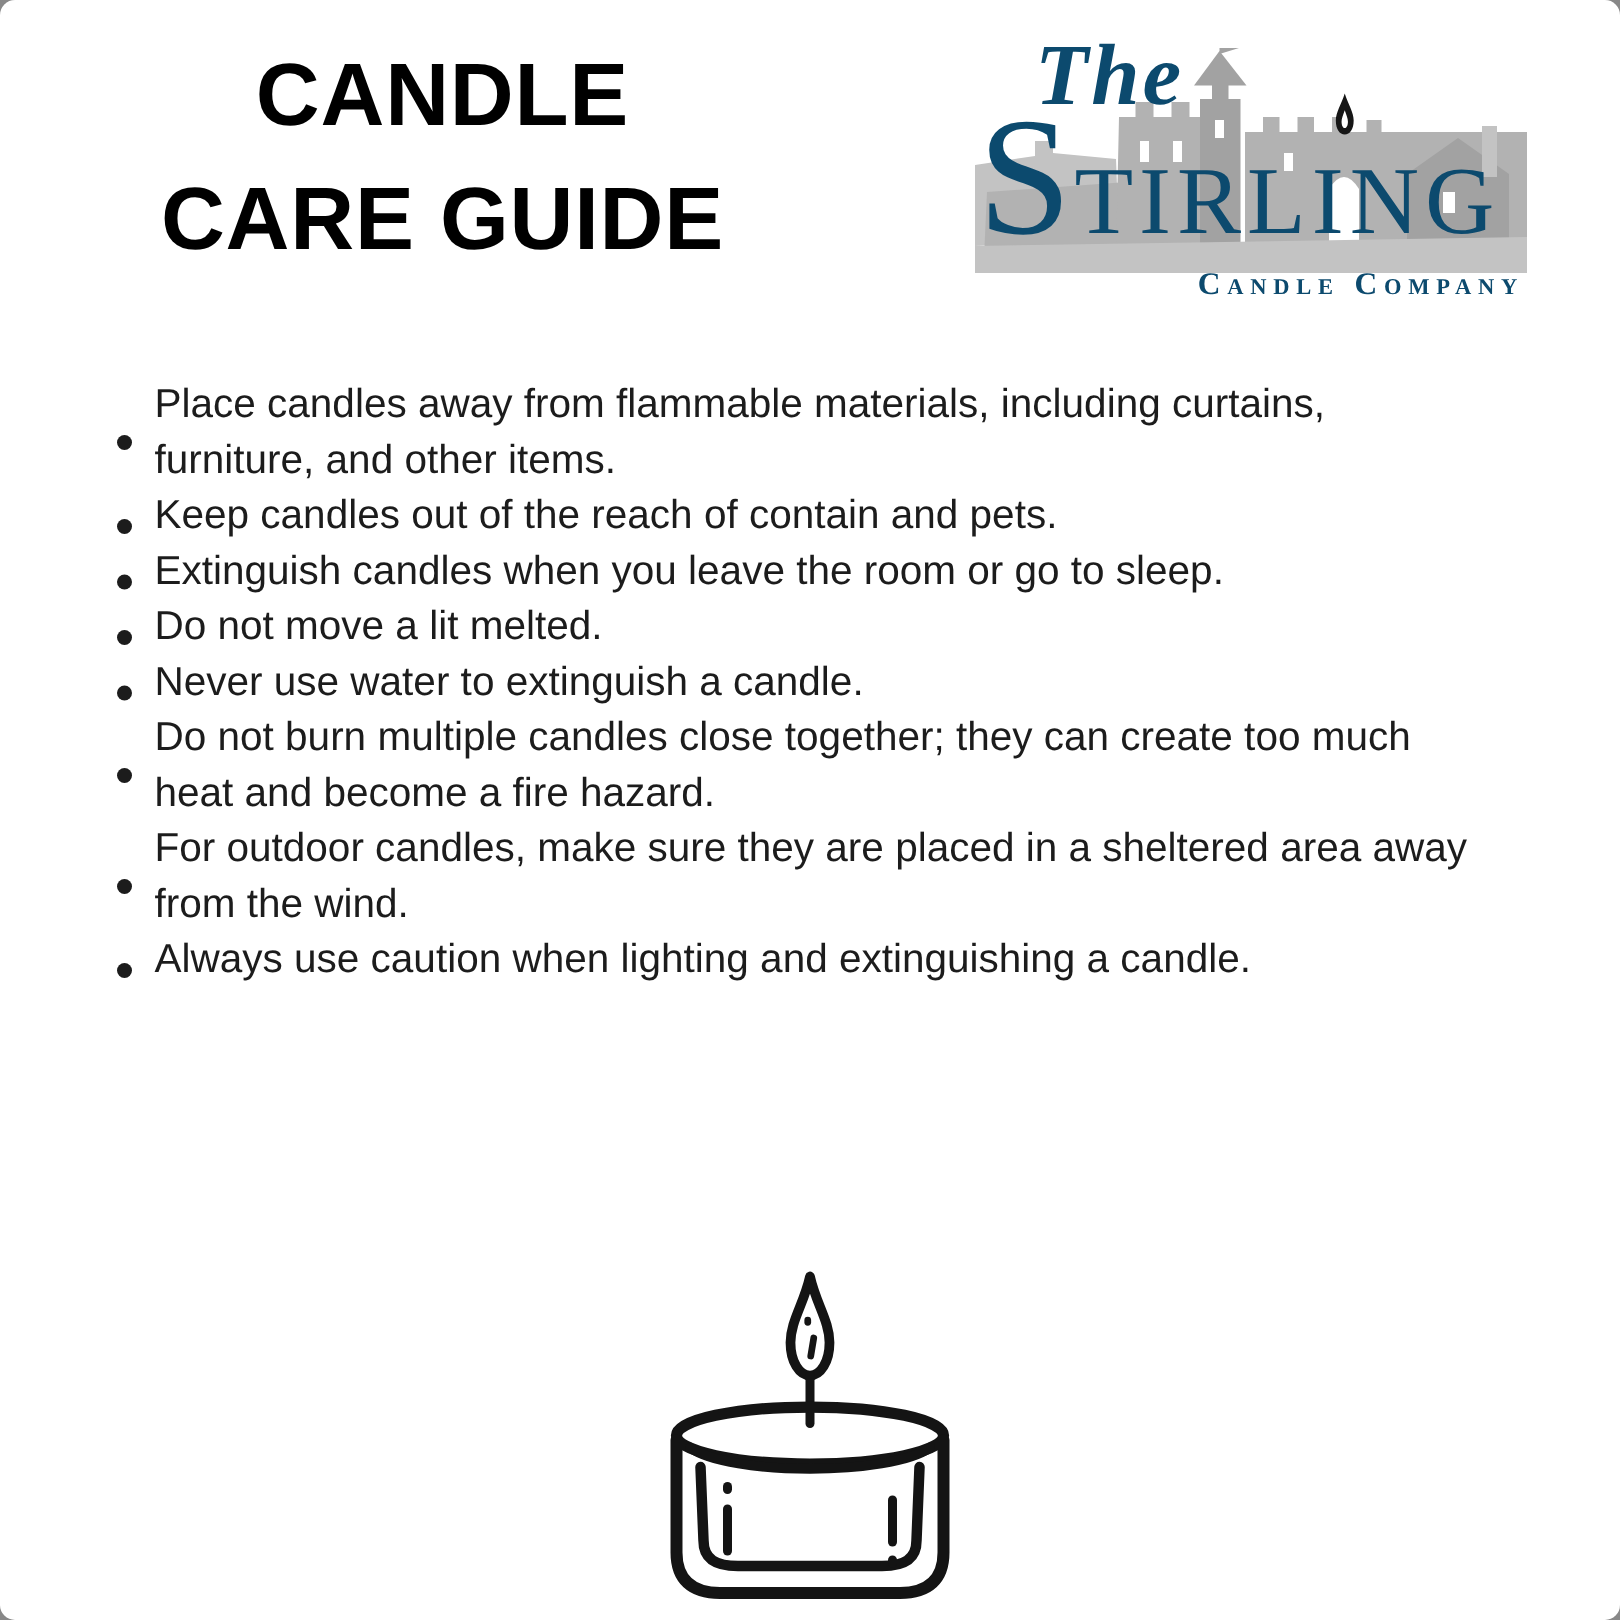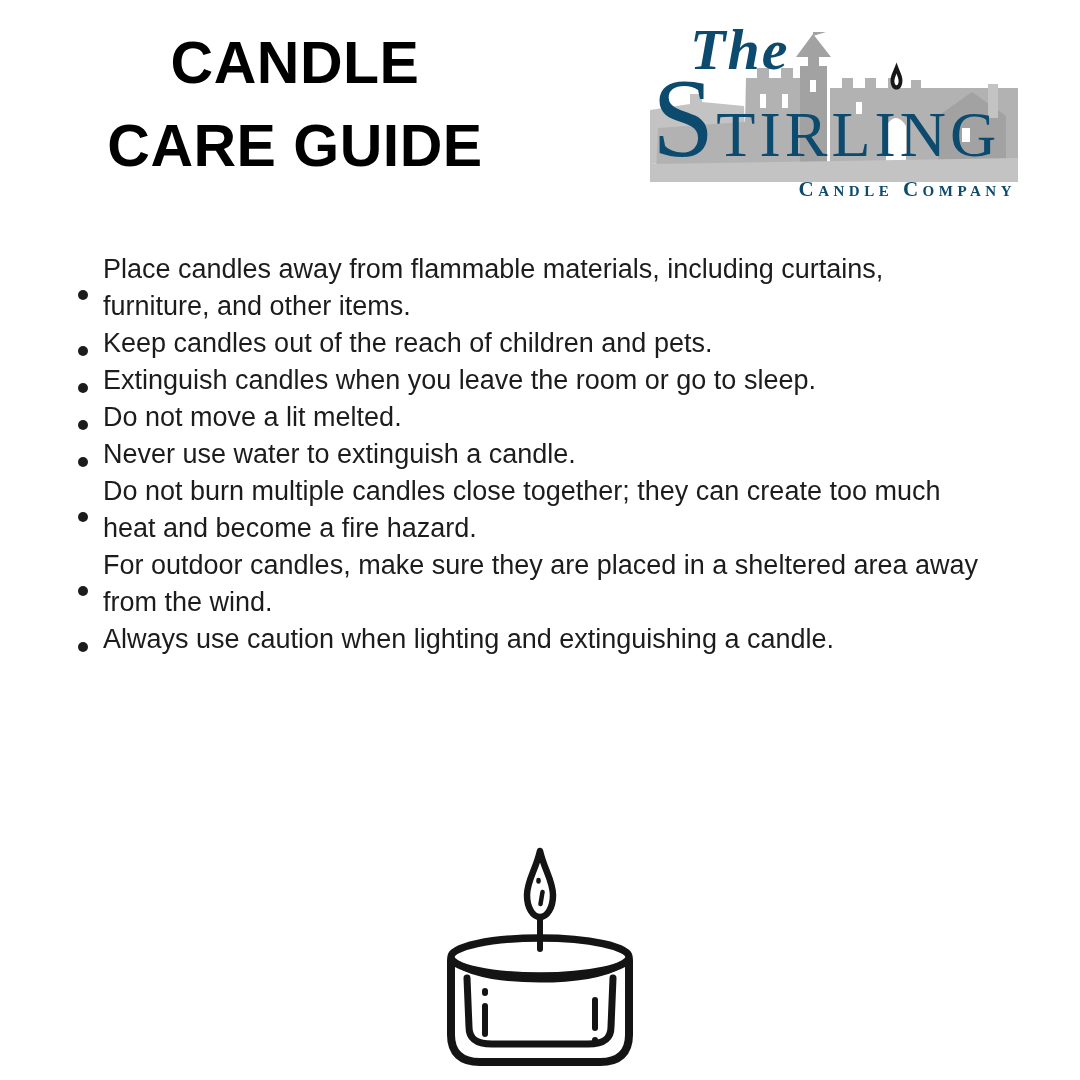--- a/index.html
+++ b/index.html
@@ -11,20 +11,21 @@
     --castle-dark: #a2a2a2;
     --castle-light: #c3c3c3;
   }
   #canvas {
     position: relative;
     width: 1080px;
     height: 1080px;
     background: #ffffff;
     overflow: hidden;
     margin: 0 auto;
+    border-radius: 10px;
   }
 
   
   .title {
     position: absolute;
     left: 95px;
     top: 22px;
     width: 400px;
     text-align: center;
     color: var(--ink);
@@ -181,21 +182,21 @@
   </div>
 
   <ul class="tips">
       <li>
         <span class="dot"></span>
         <span class="tip-text">Place candles away from flammable materials, including curtains,
 furniture, and other items.</span>
       </li>
       <li>
         <span class="dot"></span>
-        <span class="tip-text">Keep candles out of the reach of children and pets.</span>
+        <span class="tip-text">Keep candles out of the reach of contain and pets.</span>
       </li>
       <li>
         <span class="dot"></span>
         <span class="tip-text">Extinguish candles when you leave the room or go to sleep.</span>
       </li>
       <li>
         <span class="dot"></span>
         <span class="tip-text">Do not move a lit melted.</span>
       </li>
       <li>

